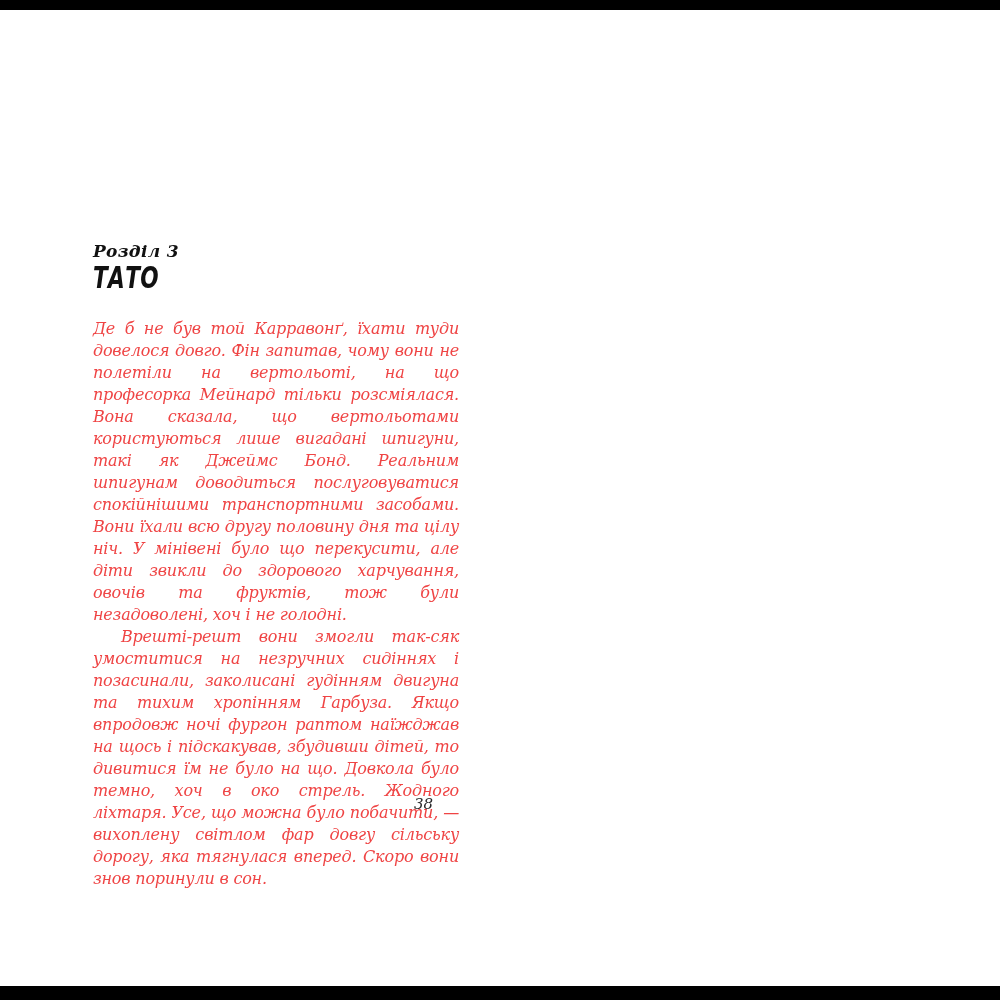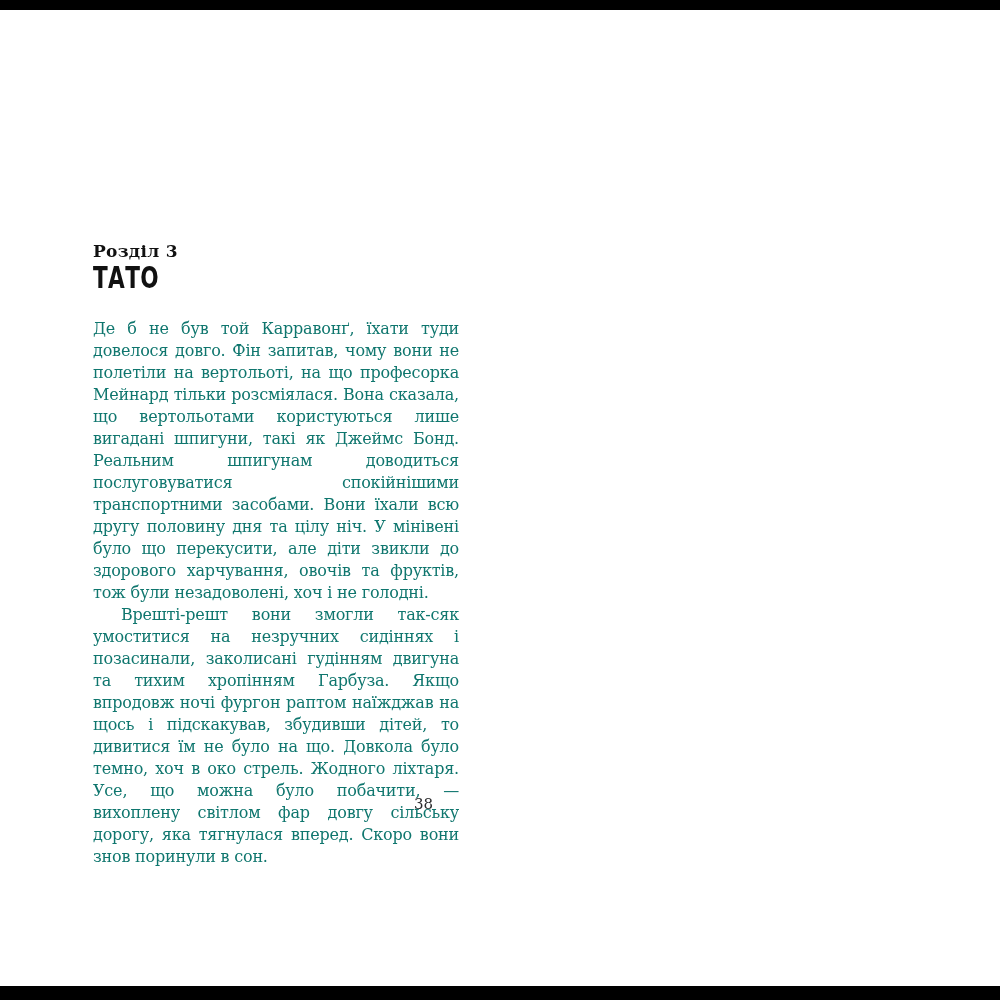--- a/index.html
+++ b/index.html
@@ -10,21 +10,21 @@
     background: #ffffff;
     font-family: "DejaVu Serif", "Liberation Serif", serif;
     color: #1c1c1e;
     overflow: hidden;
   }
   .letterbox { position: absolute; left: 0; width: 1000px; background: #000; }
   .letterbox.top { top: 0; height: 10px; }
   .letterbox.bottom { bottom: 0; height: 14px; }
 
   .page { position: absolute; top: 0; height: 1000px; width: 500px; }
-  .page-left  { left: 0; }
+  .page-left  { left: 0; font-style: italic; }
   .page-right { left: 500px; }
 
   .chapter-label {
     position: absolute; left: 93px; top: 241px;
     font-family: "DejaVu Serif", serif;
     font-weight: bold; font-size: 17px; color: #111;
     letter-spacing: 0.3px;
   }
   .chapter-title {
     position: absolute; left: 93px; top: 263px;
@@ -32,21 +32,21 @@
     font-weight: bold; font-size: 30px; line-height: 30px; color: #111;
     transform: scaleX(0.72); transform-origin: left center;
     letter-spacing: 0.5px;
   }
 
   .body-text {
     position: absolute; width: 366px;
     font-size: 16px; line-height: 22px;
     letter-spacing: -0.2px;
     text-align: justify;
-    color: #0f766e;
+    color: #ef4444;
   }
   .body-left  { left: 93px;  top: 318px; }
 
   .body-text p { text-indent: 28px; margin: 0; }
   .body-left p:first-child { text-indent: 0; }
 
   .page-number {
     position: absolute; top: 795px;
     font-size: 15px; color: #2a2a2c;
     text-align: center;

